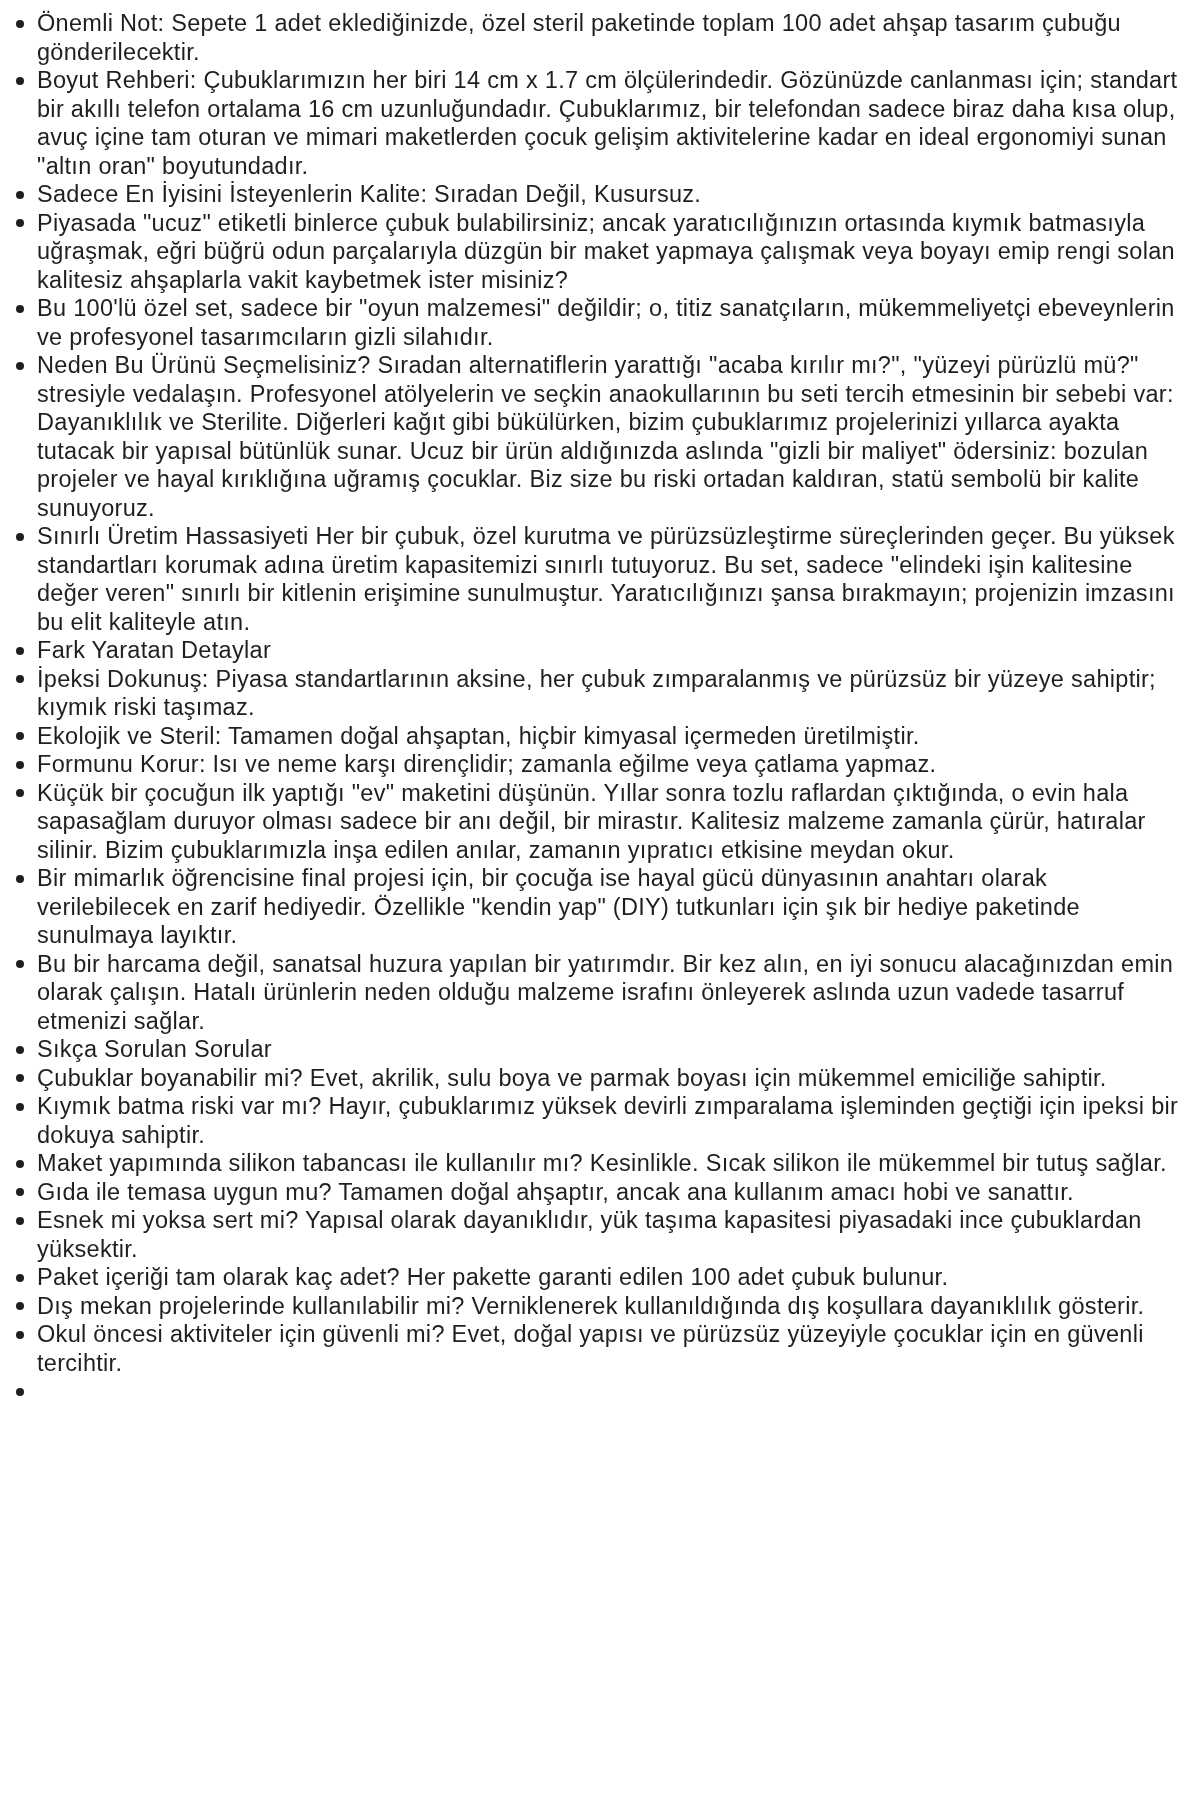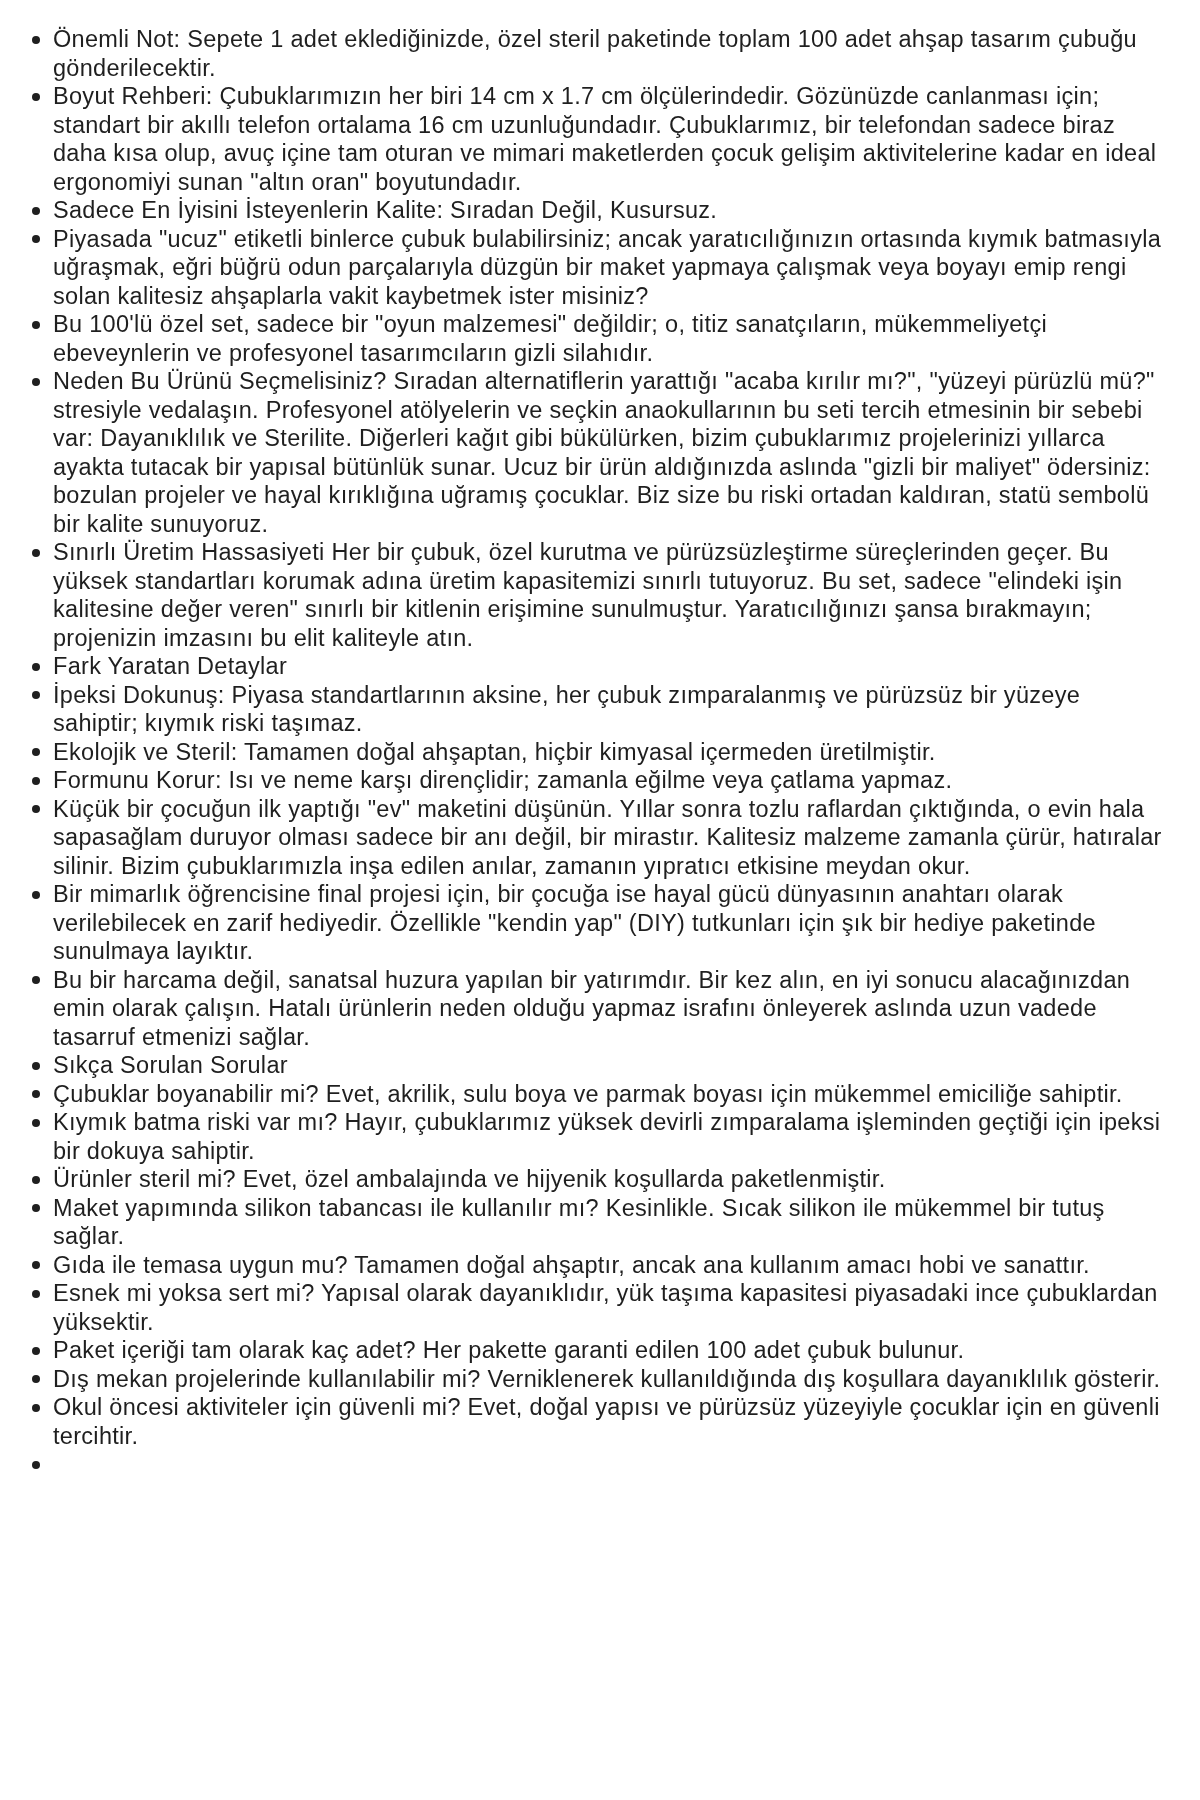--- a/index.html
+++ b/index.html
@@ -13,21 +13,21 @@
     padding: 0;
   }
   body {
     width: 1200px;
     min-height: 1800px;
     background: var(--bg-color);
     color: var(--text-color);
     font-family: "Liberation Sans", "DejaVu Sans", sans-serif;
   }
   ul.description-list {
-    margin: 16px;
+    margin: 0;
     padding: 9px 14px 0 0;
     list-style: none;
   }
   ul.description-list li {
     position: relative;
     padding-left: 37px;
     font-size: 23.5px;
     line-height: 28.5px;
     letter-spacing: 0.3px;
     min-height: 28.5px;
@@ -55,25 +55,24 @@
     <li>Piyasada "ucuz" etiketli binlerce çubuk bulabilirsiniz; ancak yaratıcılığınızın ortasında kıymık batmasıyla uğraşmak, eğri büğrü odun parçalarıyla düzgün bir maket yapmaya çalışmak veya boyayı emip rengi solan kalitesiz ahşaplarla vakit kaybetmek ister misiniz?</li>
     <li>Bu 100'lü özel set, sadece bir "oyun malzemesi" değildir; o, titiz sanatçıların, mükemmeliyetçi ebeveynlerin ve profesyonel tasarımcıların gizli silahıdır.</li>
     <li>Neden Bu Ürünü Seçmelisiniz? Sıradan alternatiflerin yarattığı "acaba kırılır mı?", "yüzeyi pürüzlü mü?" stresiyle vedalaşın. Profesyonel atölyelerin ve seçkin anaokullarının bu seti tercih etmesinin bir sebebi var: Dayanıklılık ve Sterilite. Diğerleri kağıt gibi bükülürken, bizim çubuklarımız projelerinizi yıllarca ayakta tutacak bir yapısal bütünlük sunar. Ucuz bir ürün aldığınızda aslında "gizli bir maliyet" ödersiniz: bozulan projeler ve hayal kırıklığına uğramış çocuklar. Biz size bu riski ortadan kaldıran, statü sembolü bir kalite sunuyoruz.</li>
     <li>Sınırlı Üretim Hassasiyeti Her bir çubuk, özel kurutma ve pürüzsüzleştirme süreçlerinden geçer. Bu yüksek standartları korumak adına üretim kapasitemizi sınırlı tutuyoruz. Bu set, sadece "elindeki işin kalitesine değer veren" sınırlı bir kitlenin erişimine sunulmuştur. Yaratıcılığınızı şansa bırakmayın; projenizin imzasını bu elit kaliteyle atın.</li>
     <li>Fark Yaratan Detaylar</li>
     <li>İpeksi Dokunuş: Piyasa standartlarının aksine, her çubuk zımparalanmış ve pürüzsüz bir yüzeye sahiptir; kıymık riski taşımaz.</li>
     <li>Ekolojik ve Steril: Tamamen doğal ahşaptan, hiçbir kimyasal içermeden üretilmiştir.</li>
     <li>Formunu Korur: Isı ve neme karşı dirençlidir; zamanla eğilme veya çatlama yapmaz.</li>
     <li>Küçük bir çocuğun ilk yaptığı "ev" maketini düşünün. Yıllar sonra tozlu raflardan çıktığında, o evin hala sapasağlam duruyor olması sadece bir anı değil, bir mirastır. Kalitesiz malzeme zamanla çürür, hatıralar silinir. Bizim çubuklarımızla inşa edilen anılar, zamanın yıpratıcı etkisine meydan okur.</li>
     <li>Bir mimarlık öğrencisine final projesi için, bir çocuğa ise hayal gücü dünyasının anahtarı olarak verilebilecek en zarif hediyedir. Özellikle "kendin yap" (DIY) tutkunları için şık bir hediye paketinde sunulmaya layıktır.</li>
-    <li>Bu bir harcama değil, sanatsal huzura yapılan bir yatırımdır. Bir kez alın, en iyi sonucu alacağınızdan emin olarak çalışın. Hatalı ürünlerin neden olduğu yapmaz israfını önleyerek aslında uzun vadede tasarruf etmenizi sağlar.</li>
+    <li>Bu bir harcama değil, sanatsal huzura yapılan bir yatırımdır. Bir kez alın, en iyi sonucu alacağınızdan emin olarak çalışın. Hatalı ürünlerin neden olduğu malzeme israfını önleyerek aslında uzun vadede tasarruf etmenizi sağlar.</li>
     <li>Sıkça Sorulan Sorular</li>
     <li>Çubuklar boyanabilir mi? Evet, akrilik, sulu boya ve parmak boyası için mükemmel emiciliğe sahiptir.</li>
     <li>Kıymık batma riski var mı? Hayır, çubuklarımız yüksek devirli zımparalama işleminden geçtiği için ipeksi bir dokuya sahiptir.</li>
-    <li>Ürünler steril mi? Evet, özel ambalajında ve hijyenik koşullarda paketlenmiştir.</li>
     <li>Maket yapımında silikon tabancası ile kullanılır mı? Kesinlikle. Sıcak silikon ile mükemmel bir tutuş sağlar.</li>
     <li>Gıda ile temasa uygun mu? Tamamen doğal ahşaptır, ancak ana kullanım amacı hobi ve sanattır.</li>
     <li>Esnek mi yoksa sert mi? Yapısal olarak dayanıklıdır, yük taşıma kapasitesi piyasadaki ince çubuklardan yüksektir.</li>
     <li>Paket içeriği tam olarak kaç adet? Her pakette garanti edilen 100 adet çubuk bulunur.</li>
     <li>Dış mekan projelerinde kullanılabilir mi? Verniklenerek kullanıldığında dış koşullara dayanıklılık gösterir.</li>
     <li>Okul öncesi aktiviteler için güvenli mi? Evet, doğal yapısı ve pürüzsüz yüzeyiyle çocuklar için en güvenli tercihtir.</li>
     <li></li>
   </ul>
 </main>
 

